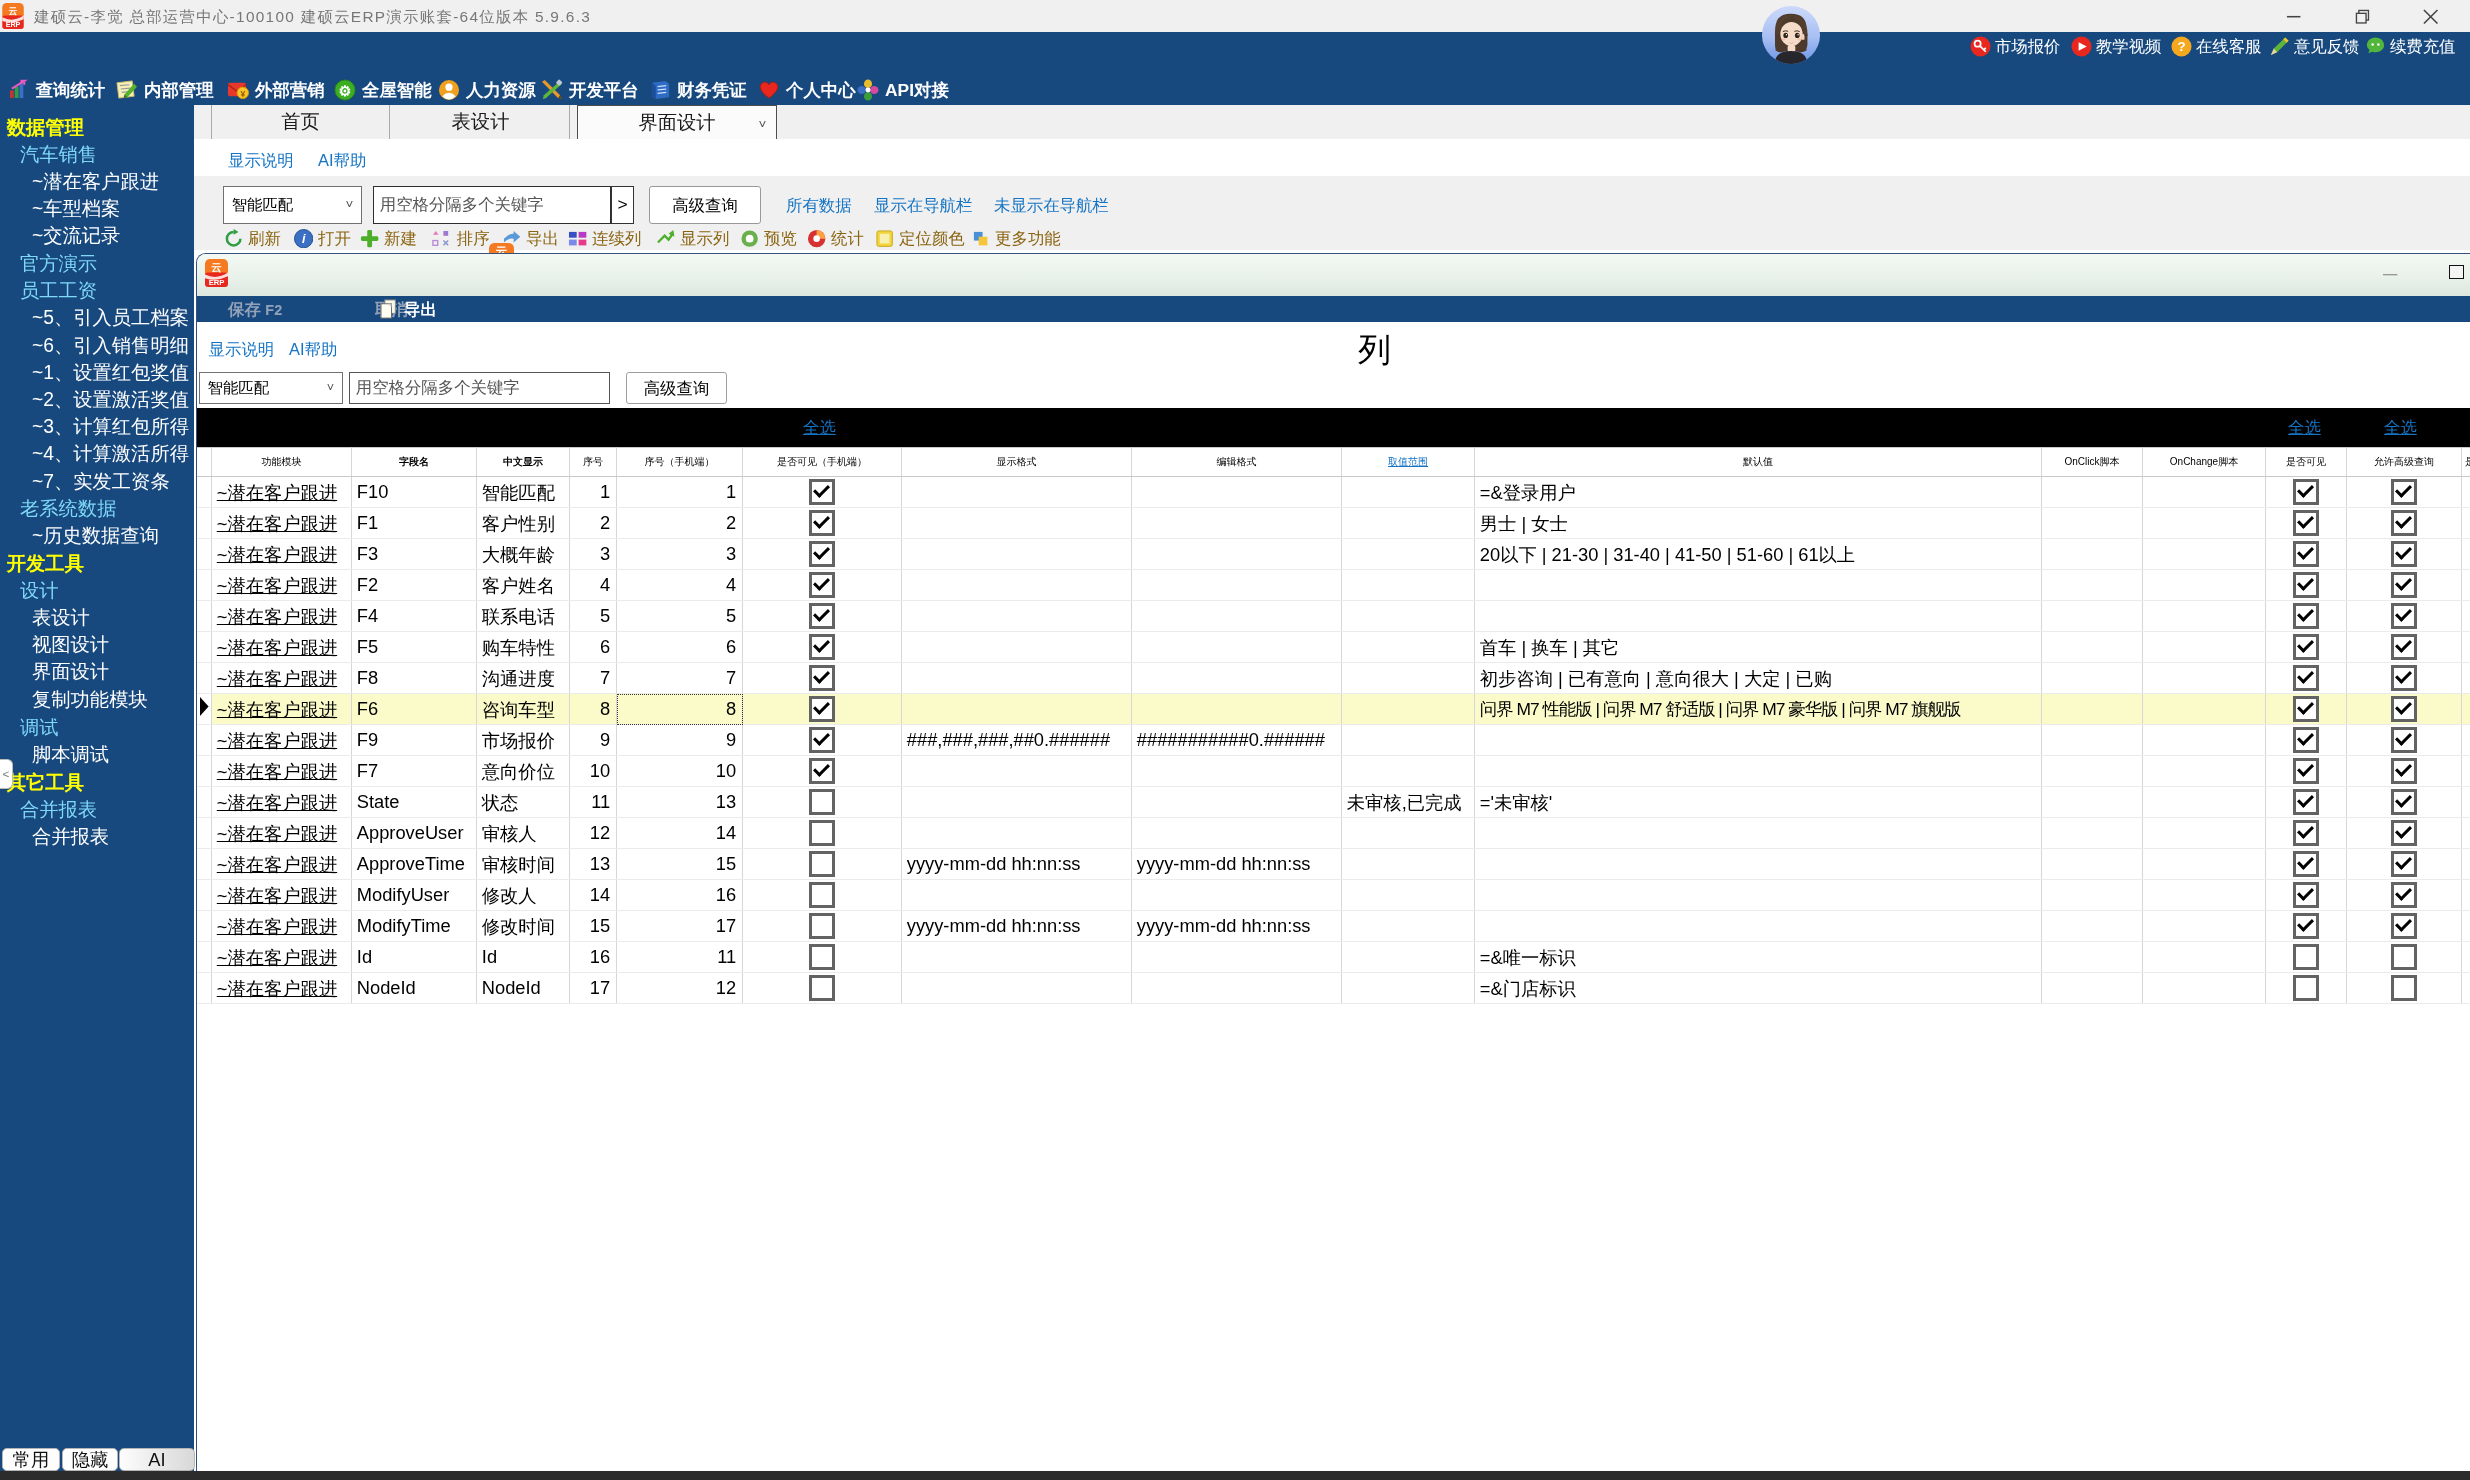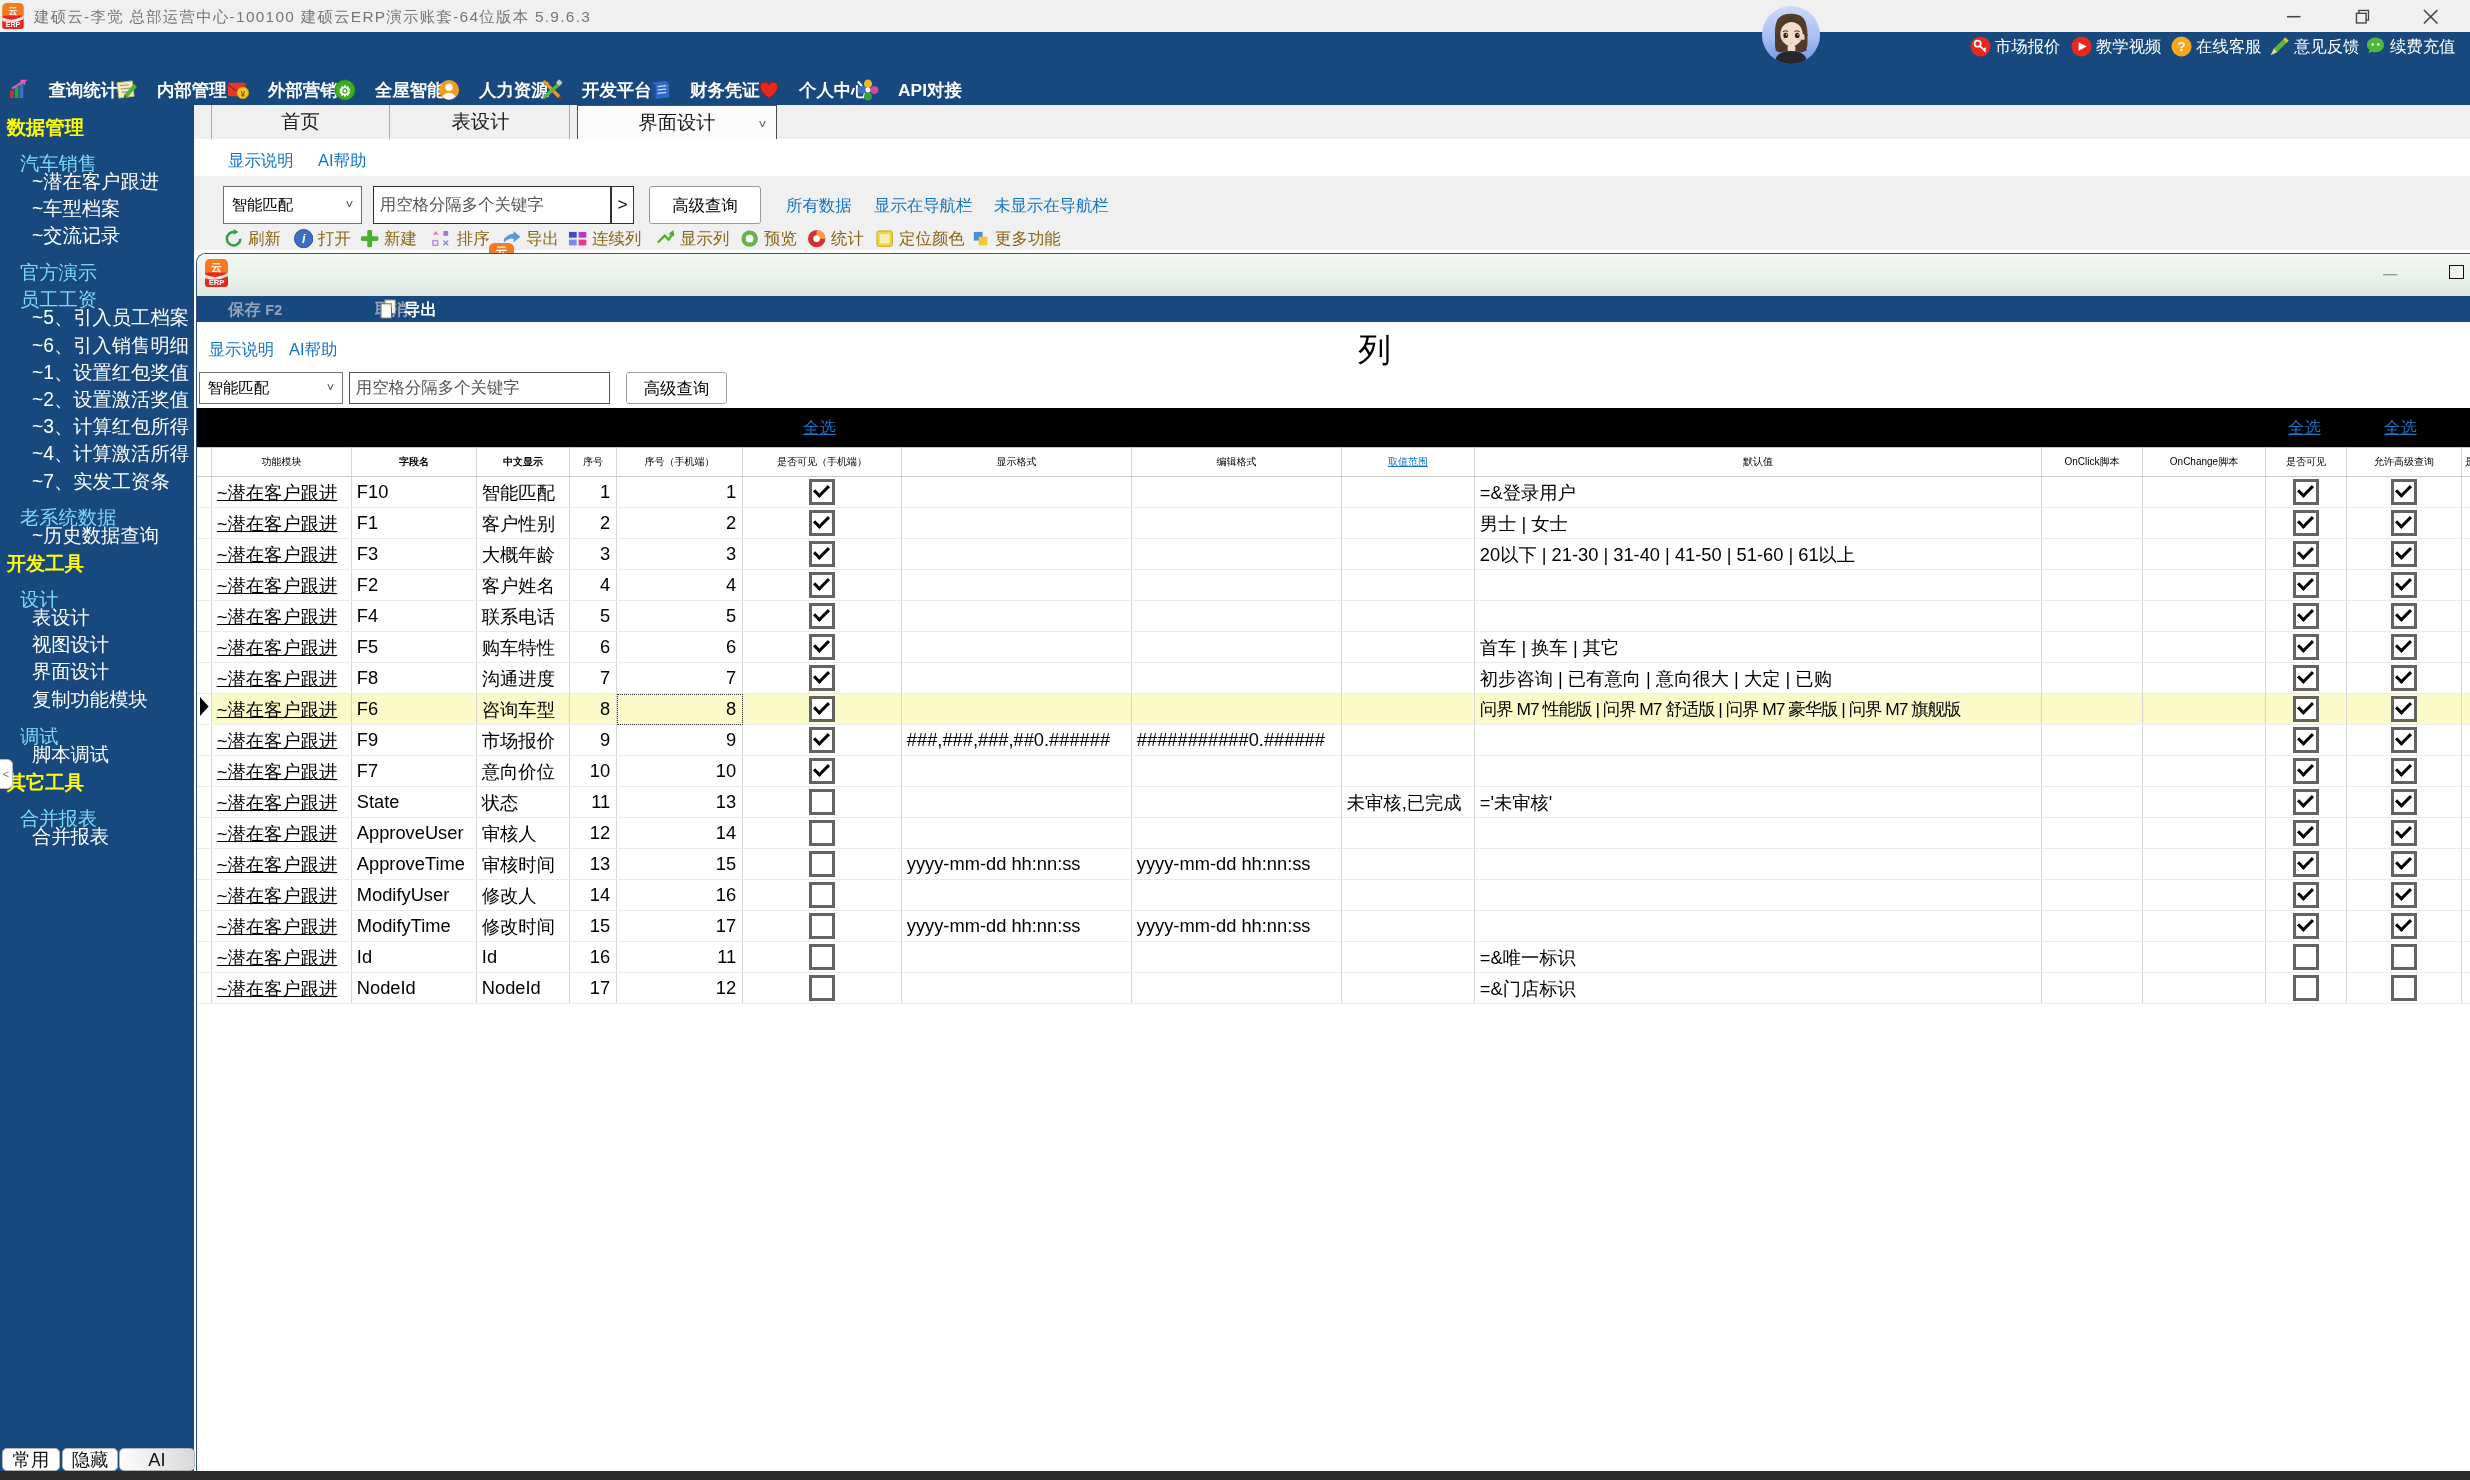--- a/index.html
+++ b/index.html
@@ -5,27 +5,27 @@
 html,body { width:2471px; height:1480px; overflow:hidden; }
 body { font-family:"Liberation Sans", sans-serif; position:relative; background:#fff; }
 .abs { position:absolute; }
 
 #titlebar { left:0; top:0; width:2471px; height:32px; background:#f0f0f0; }
 #titletext { left:34px; top:0; height:46px; line-height:33px; font-size:15.4px; letter-spacing:1.3px; color:#777; }
 .winbtn { color:#444; }
 
 #blueband { left:0; top:32px; width:2471px; height:75px; background:#17497f; }
 #sidebar { left:0; top:107px; width:194px; height:1364px; background:#17497f; }
-.menuitem { position:absolute; top:76px; height:27px; display:flex; align-items:center; gap:19px;
+.menuitem { position:absolute; top:76px; height:27px; display:flex; align-items:center; gap:6px;
   color:#fff; font-size:17.4px; font-weight:bold; white-space:nowrap; }
 .qlink { position:absolute; top:35px; height:23px; display:flex; align-items:center; gap:3.9px;
   color:#fff; font-size:16.4px; white-space:nowrap; }
 .tree { position:absolute; height:27px; line-height:27px; font-size:19.3px; white-space:nowrap; }
 .t1 { color:#ffff00; font-weight:bold; left:6.8px; }
-.t2 { color:#7fd8f8; left:20px;margin-top:9px; }
+.t2 { color:#7fd8f8; left:20px; }
 .t3 { color:#ffffff; left:32px; }
 #tabbar { left:194px; top:105px; width:2277px; height:34px; background:#f0f0f0; }
 .tab { position:absolute; top:0; height:34px; text-align:center; font-size:19.3px; color:#1a1a1a;
   line-height:33px; background:#f0f0f0; }
 #tab1 { left:17.4px;  width:179px; border-right:1px solid #aaa; }
 #tab2 { left:198px; width:178px; border-right:1px solid #aaa; }
 #tab3 { left:383px; width:200px; background:#fbfbfb; border:1.9px solid #4d4d4d; border-bottom:none; }
 #linksrow { left:194px; top:139px; width:2277px; height:37px; background:#fff; }
 #graypanel { left:194px; top:176px; width:2277px; height:74px; background:#f0f0f0; }
 .bluelink { color:#1574c4; }

